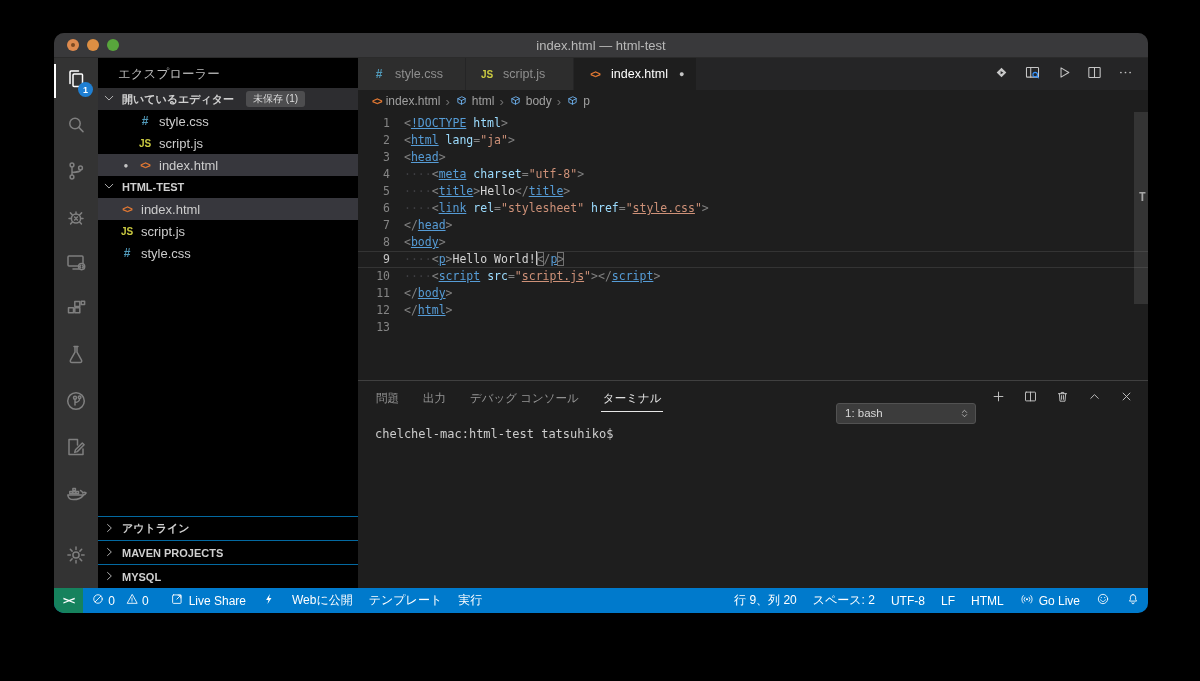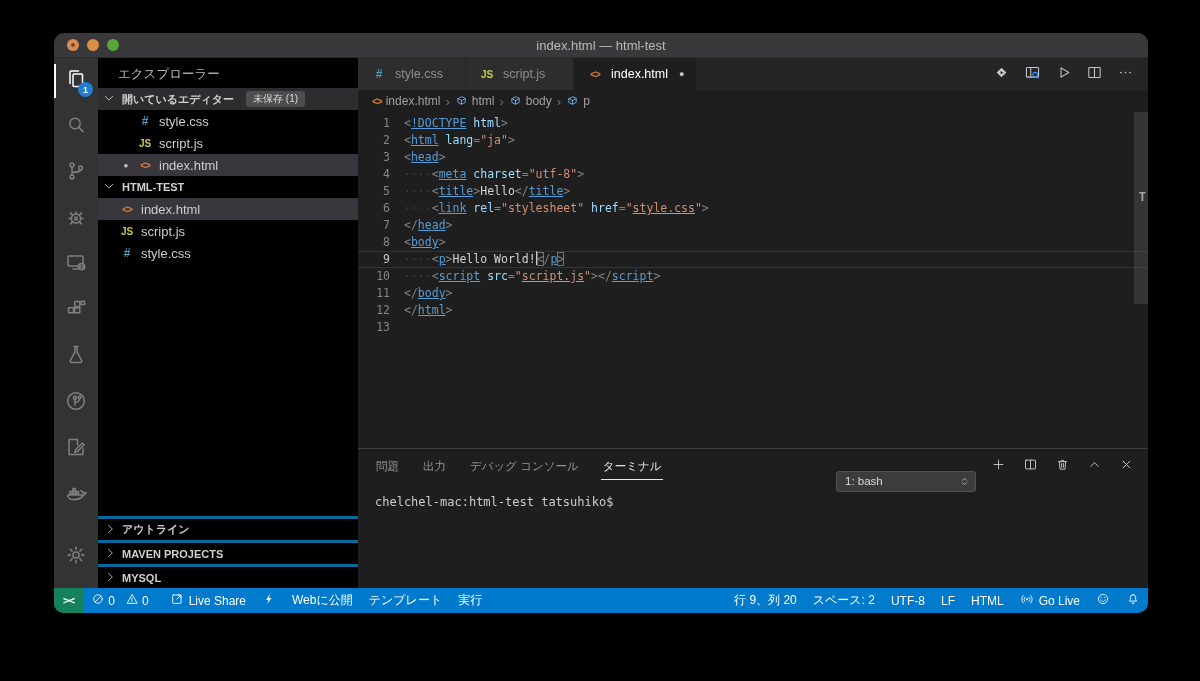--- a/index.html
+++ b/index.html
@@ -51,21 +51,21 @@
   .tree-row.sel { background:#37373d; }
   .dirty-slot { width:20px; text-align:center; font-size:8px; color:#c5c5c5; flex:0 0 auto; }
   .fi { width:18px; flex:0 0 auto; text-align:center; font-weight:bold; }
   .fi.css { color:#519aba; font-size:12px; }
   .fi.js  { color:#cbcb41; font-size:10px; }
   .fi.html{ color:#e37933; font-size:10px; letter-spacing:-1px; }
   .tree-label { margin-left:5px; color:#cccccc; font-size:13px; }
   .oe-list .tree-row { padding-left:18px; }
   .proj-list .tree-row { padding-left:20px; }
   .sb-spacer { flex:1 1 auto; }
-  .bottom-sections .section-header { border-top:3px solid #0369a1; height:24px;text-align:center; }
+  .bottom-sections .section-header { border-top:1px solid #0369a1; height:24px; }
 
   
   .editor-col { flex:1 1 auto; display:flex; flex-direction:column; min-width:0; background:#1e1e1e; }
 
   .tabbar { height:32px; background:#252526; display:flex; flex:0 0 auto; }
   .tabs { display:flex; }
   .tab { height:32px; display:flex; align-items:center; padding:0 12px; gap:7px; background:#2d2d2d;
          color:#8f8f8f; font-size:12.5px; border-right:1px solid #252526; cursor:pointer; min-width:108px; }
   .tab.active { background:#1e1e1e; color:#ffffff; }
   .tab .dot { font-size:9px; color:#c5c5c5; margin-left:4px; }
@@ -93,21 +93,21 @@
   .tk-ws  { color:#3e3e42; }
   .tk-link{ color:#ce9178; text-decoration:underline; cursor:pointer; }
   .tk-match { color:#808080; box-shadow:inset 0 0 0 1px #707070; }
   .tk-cursor { display:inline-block; width:0; height:14px; border-left:1.5px solid #c8c8c8; vertical-align:-2px; }
   .v-scroll { position:absolute; top:0; right:0; width:14px; bottom:0; }
   .v-slider { position:absolute; top:0; right:0; width:14px; height:192px; background:rgba(121,121,121,.25); }
   .ov-marker { position:absolute; top:78px; right:2px; color:#a6a6a6; font-size:12px; font-weight:bold;
                font-family:"DejaVu Sans Mono", monospace; }
 
   
-  .panel { height:140px; flex:0 0 auto; border-top:1px solid rgba(128,128,128,.35); display:flex; flex-direction:column; }
+  .panel { height:208px; flex:0 0 auto; border-top:1px solid rgba(128,128,128,.35); display:flex; flex-direction:column; }
   .panel-header { height:35px; display:flex; align-items:center; padding:0 12px 0 16px; flex:0 0 auto; }
   .panel-tabs { display:flex; gap:20px; }
   .ptab { font-size:11.5px; color:#969696; padding:6px 2px 5px; cursor:pointer; }
   .ptab.active { color:#e7e7e7; border-bottom:1px solid #e7e7e7; }
   .panel-actions { margin-left:auto; display:flex; align-items:center; gap:12px; color:#c5c5c5; }
   .shell-select { width:140px; height:21px; background:#3c3c3c; border:1px solid #525252; border-radius:3px;
                   display:flex; align-items:center; font-size:11.5px; color:#d8d8d8; padding:0 4px 0 8px; cursor:pointer;margin-top:29px; }
   .shell-select .stepper { margin-left:auto; width:13px; height:15px; color:#c0c0c0; }
   .shell-select svg { width:13px; height:15px; }
   .pa-btn { width:20px; height:20px; display:flex; align-items:center; justify-content:center; cursor:pointer; }

